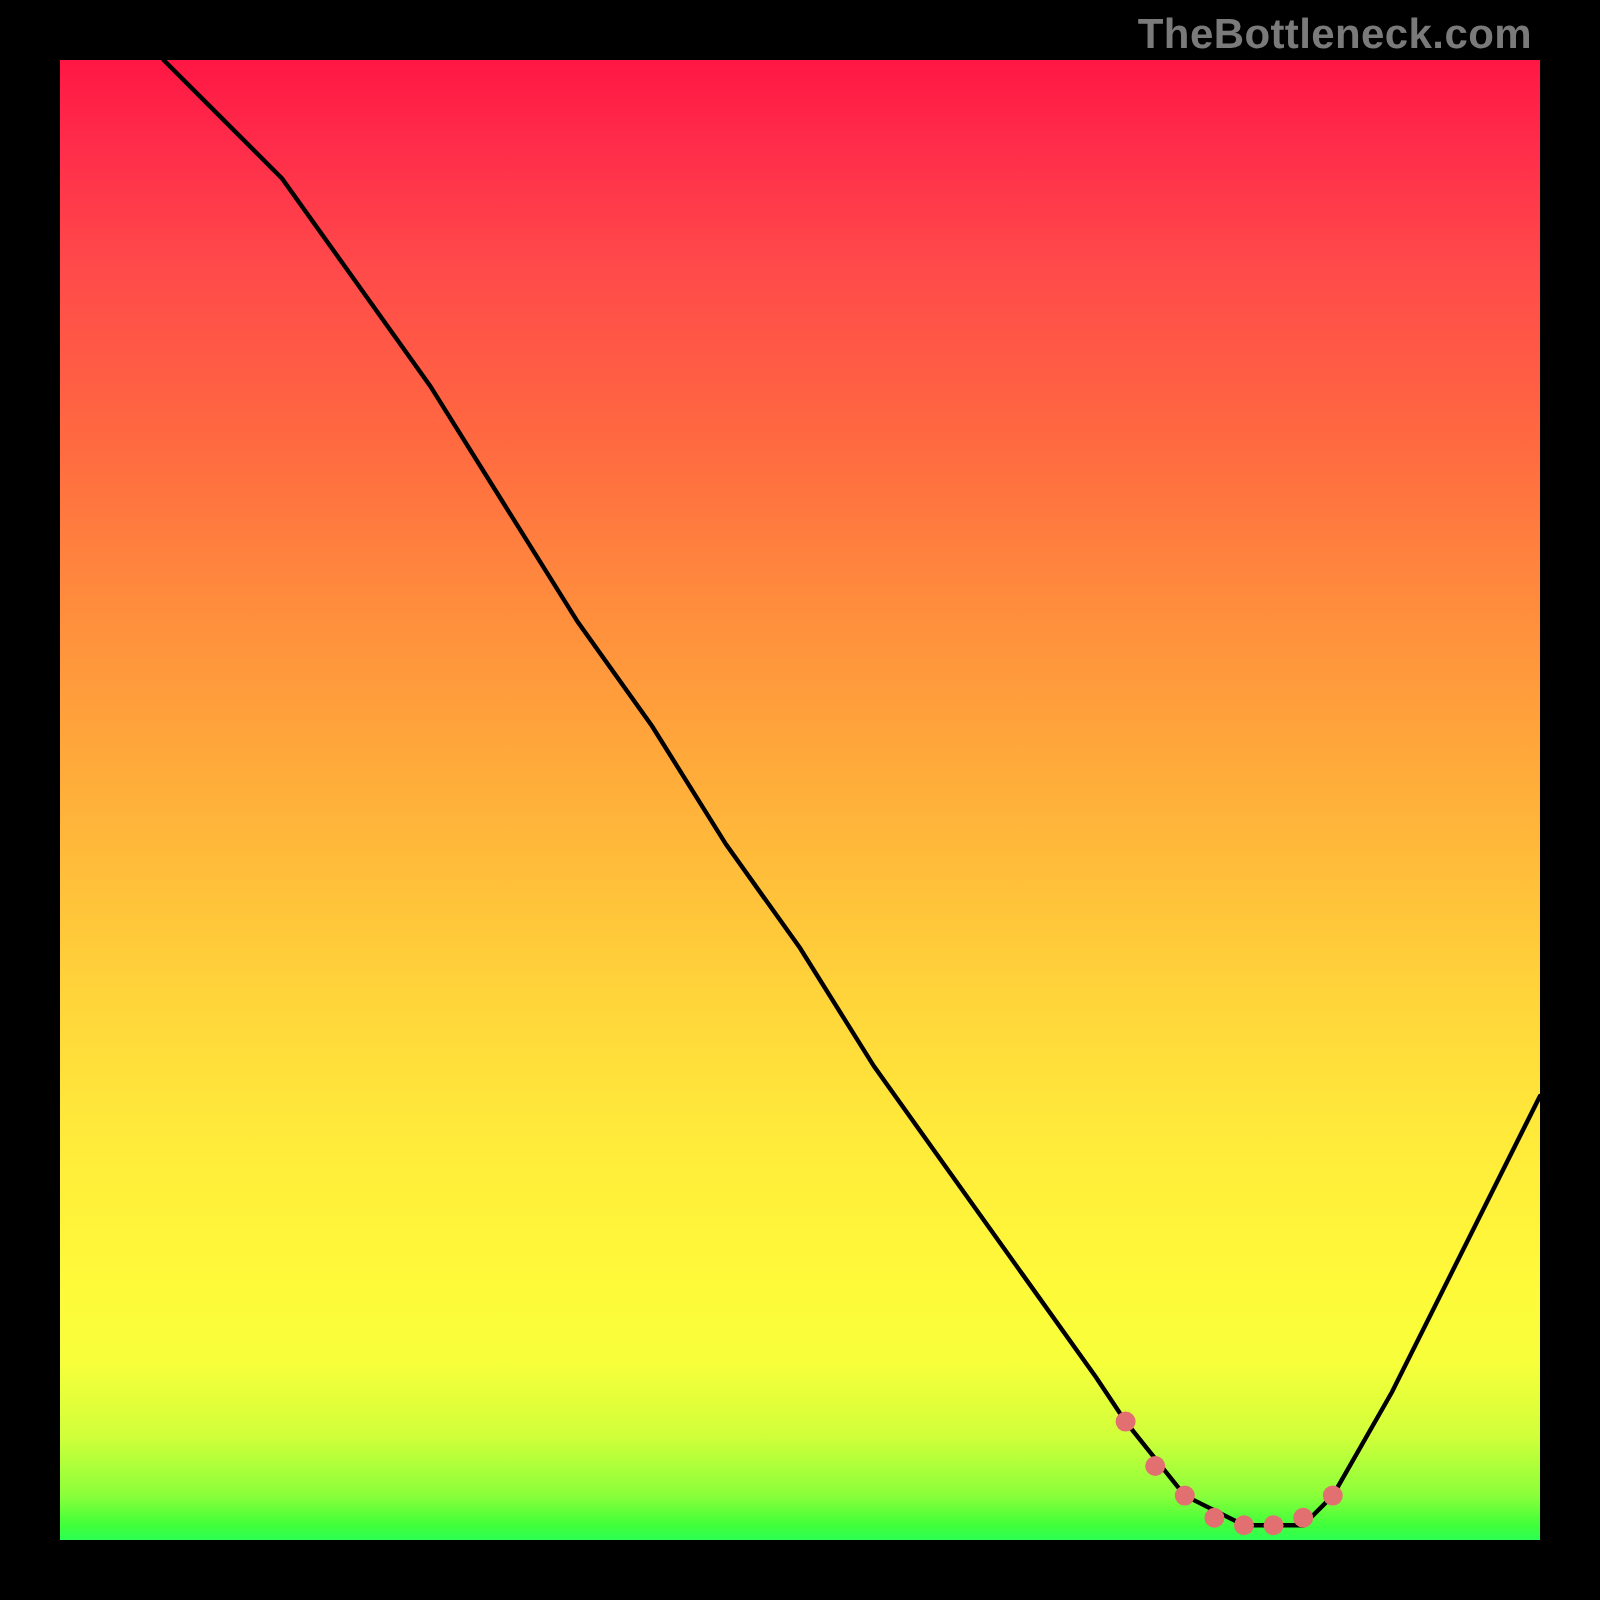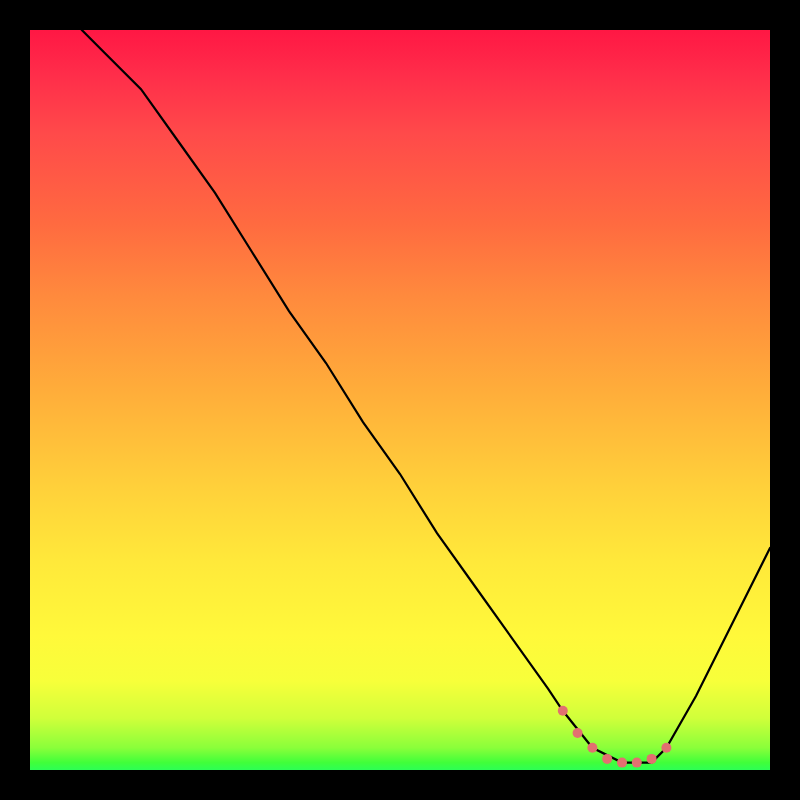--- a/index.html
+++ b/index.html
@@ -78,13 +78,14 @@
           <circle cx="562.4" cy="717.8" r="5" fill="#e27070"></circle>
           <circle cx="577.2" cy="728.9" r="5" fill="#e27070"></circle>
           <circle cx="592.0" cy="732.6" r="5" fill="#e27070"></circle>
           <circle cx="606.8" cy="732.6" r="5" fill="#e27070"></circle>
           <circle cx="621.6" cy="728.9" r="5" fill="#e27070"></circle>
           <circle cx="636.4" cy="717.8" r="5" fill="#e27070"></circle>
         </g>
     </svg>
   </div>
 
+  <div class="watermark">TheBottleneck.com</div>
 </div>
 
 </body></html>

